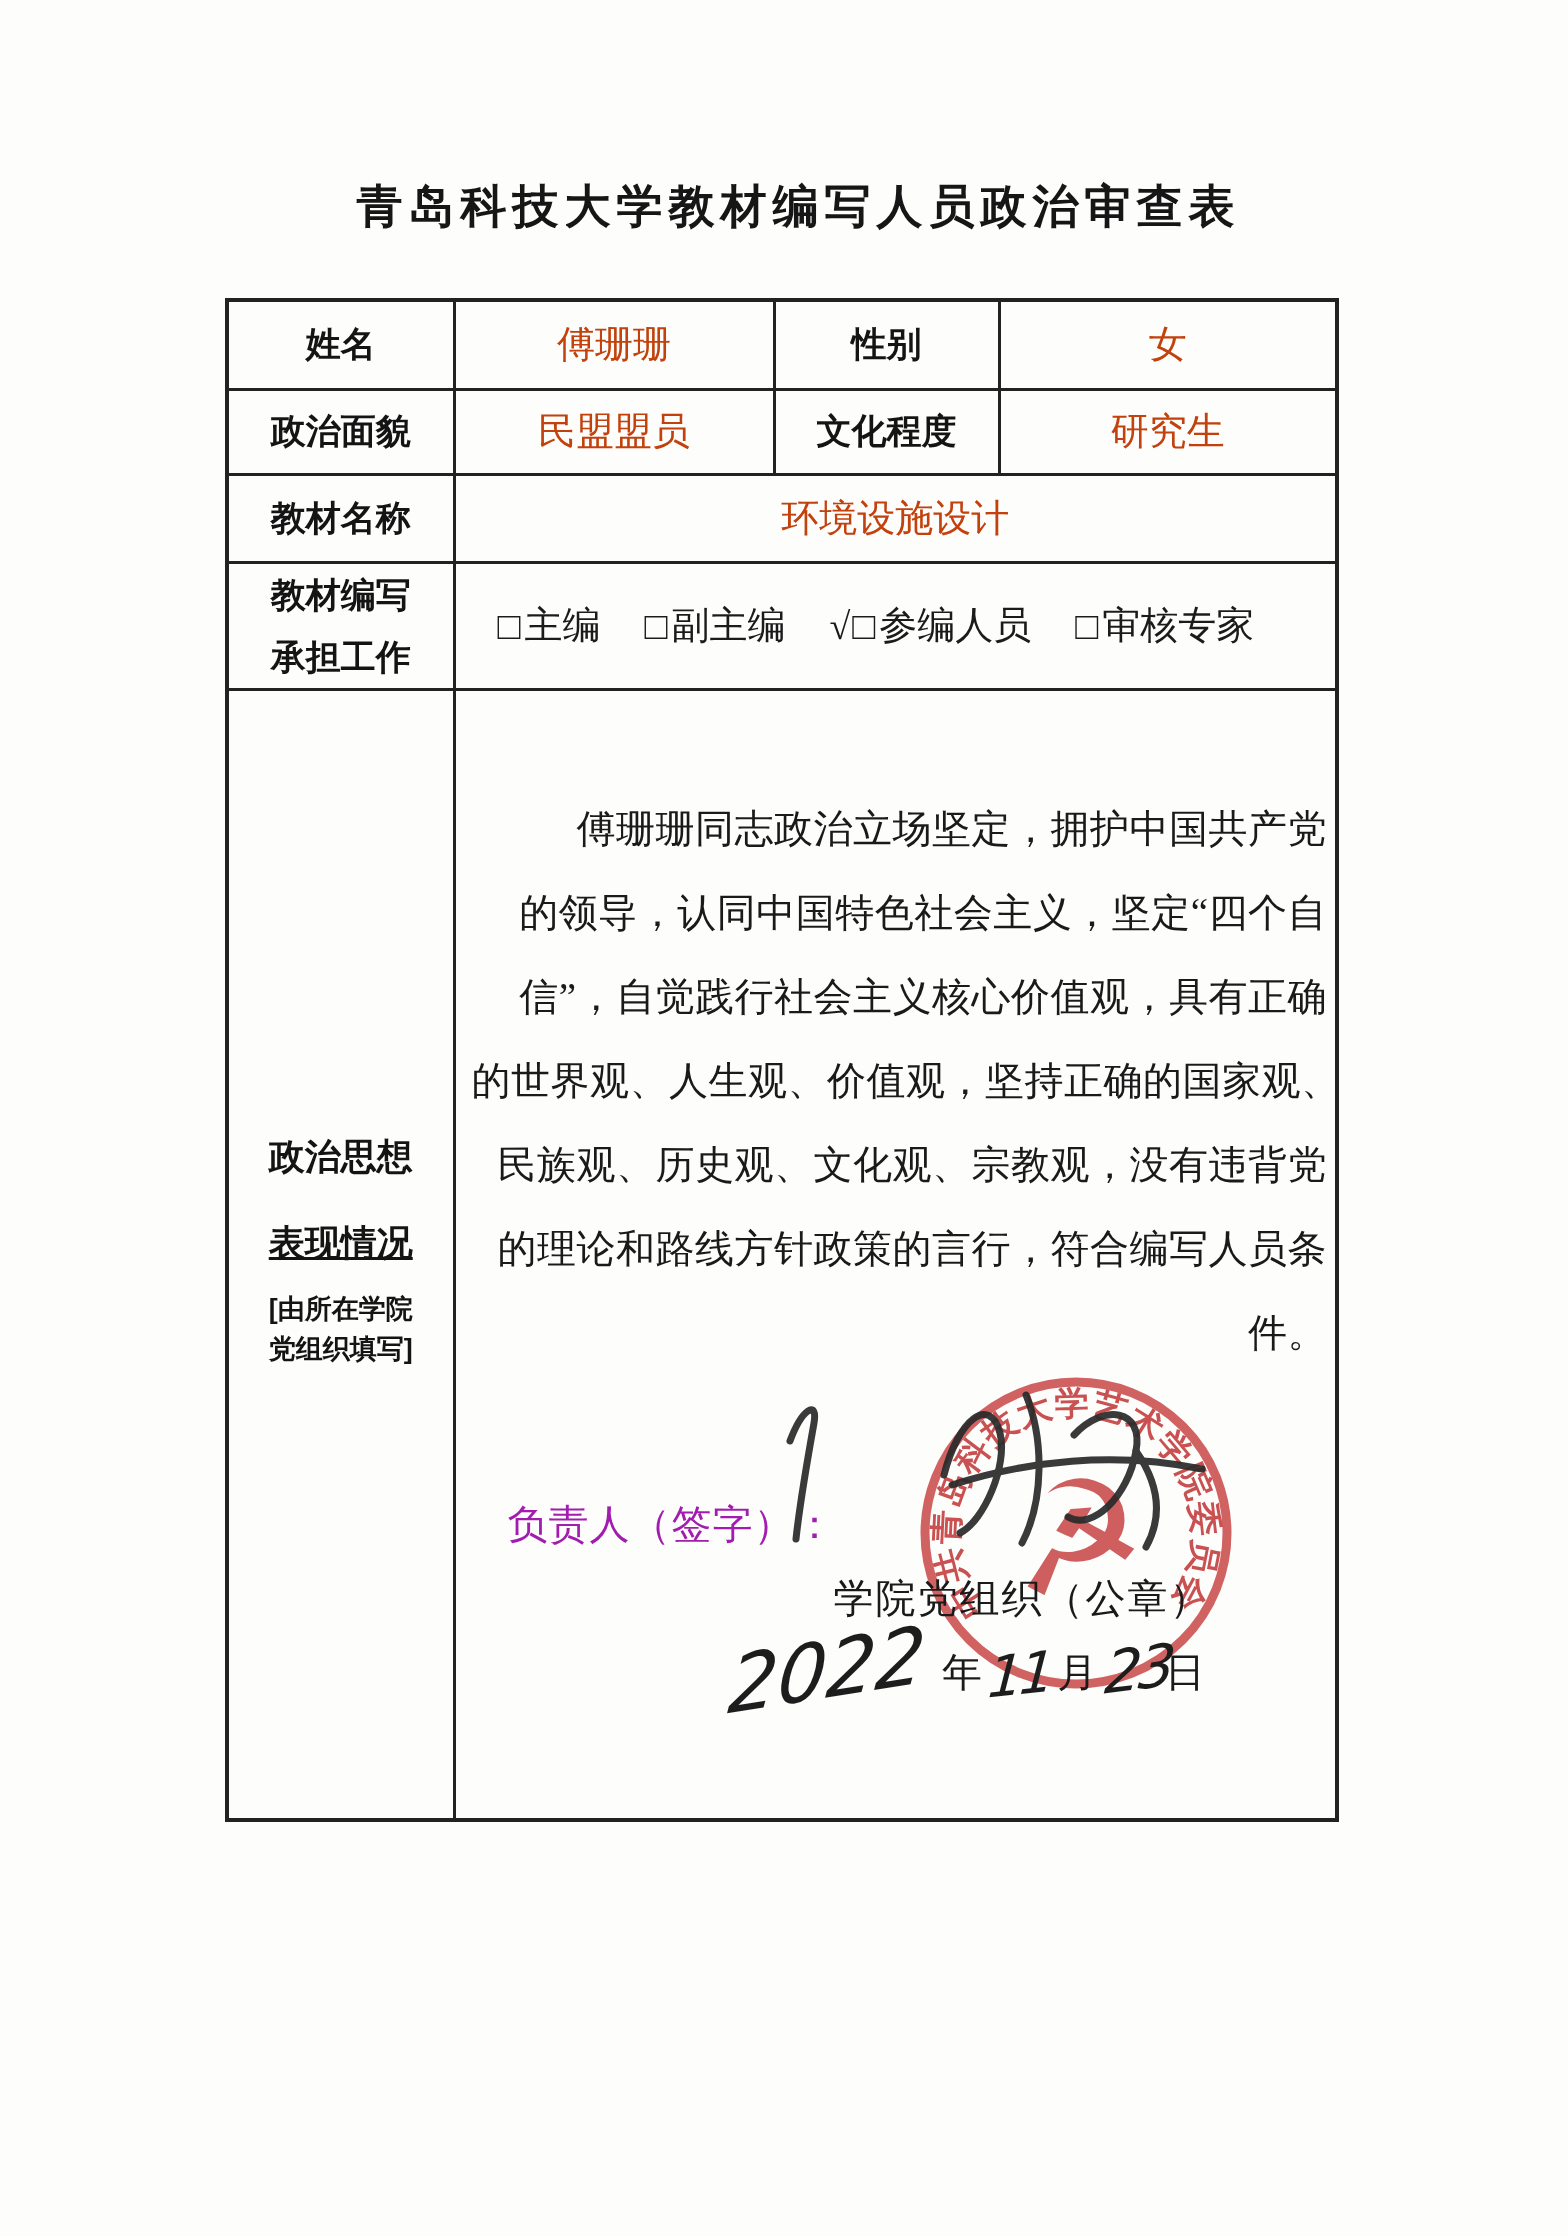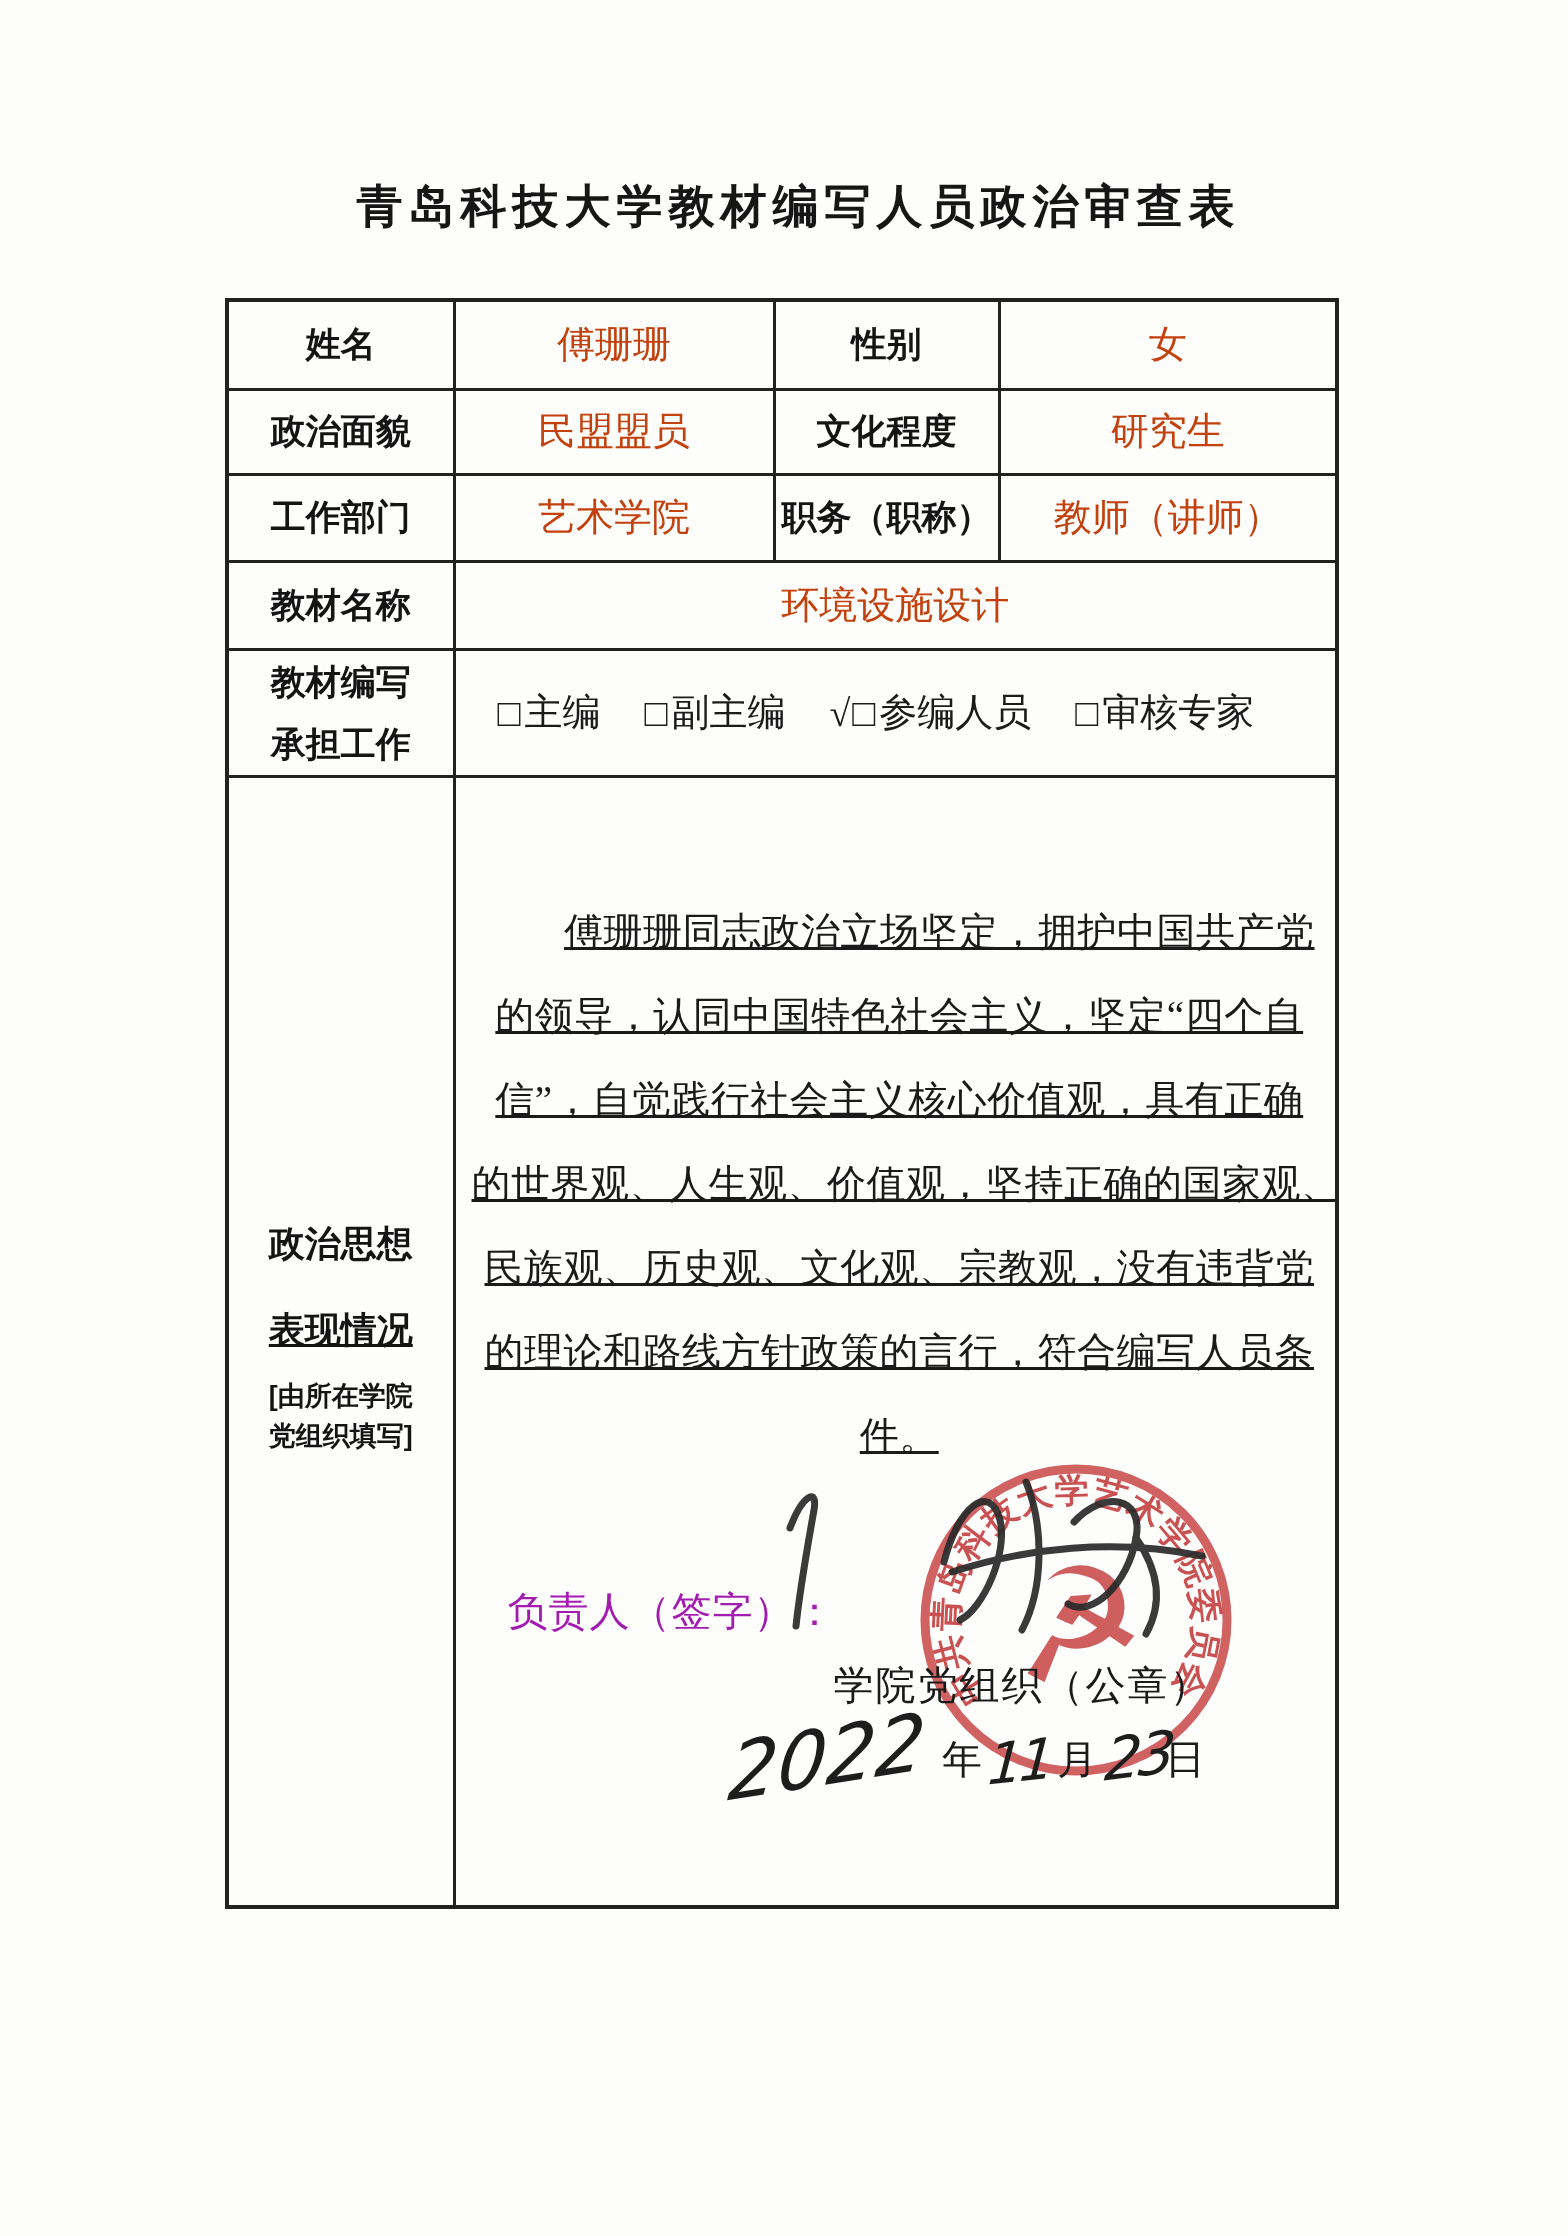--- a/index.html
+++ b/index.html
@@ -82,23 +82,22 @@
     color:#141414;
     line-height:40px;
     text-align:center;
   }
   .pol-label-note.first { margin-top:28px; }
 
   .pol-content-cell { position:relative; height:1131px; }
 
   .pol-paragraph {
     position:absolute;
-    top:112px; left:16px; right:8px;
-    text-align:center;
-    text-decoration:underline;
+    top:96px; left:16px; right:8px;
+    text-align:right;
   }
   .para-line {
     font-size:39px;
     line-height:84px;
     white-space:nowrap;
     letter-spacing:0.5px;
     color:#1a1a1a;
   }
   .para-line:first-child { text-indent:80px; }
 
@@ -198,26 +197,20 @@
   </tr>
 
 
   <tr style="height:85px">
     <td class="lbl">政治面貌</td>
     <td class="val">民盟盟员</td>
     <td class="lbl">文化程度</td>
     <td class="val">研究生</td>
   </tr>
 
-  <tr style="height:87px">
-    <td class="lbl">工作部门</td>
-    <td class="val">艺术学院</td>
-    <td class="lbl">职务（职称）</td>
-    <td class="val">教师（讲师）</td>
-  </tr>
 
   <tr style="height:88px">
     <td class="lbl">教材名称</td>
     <td class="val" colspan="3">环境设施设计</td>
   </tr>
 
   <tr style="height:123px">
     <td class="lbl two-line">
       <div>教材编写</div>
       <div>承担工作</div>

